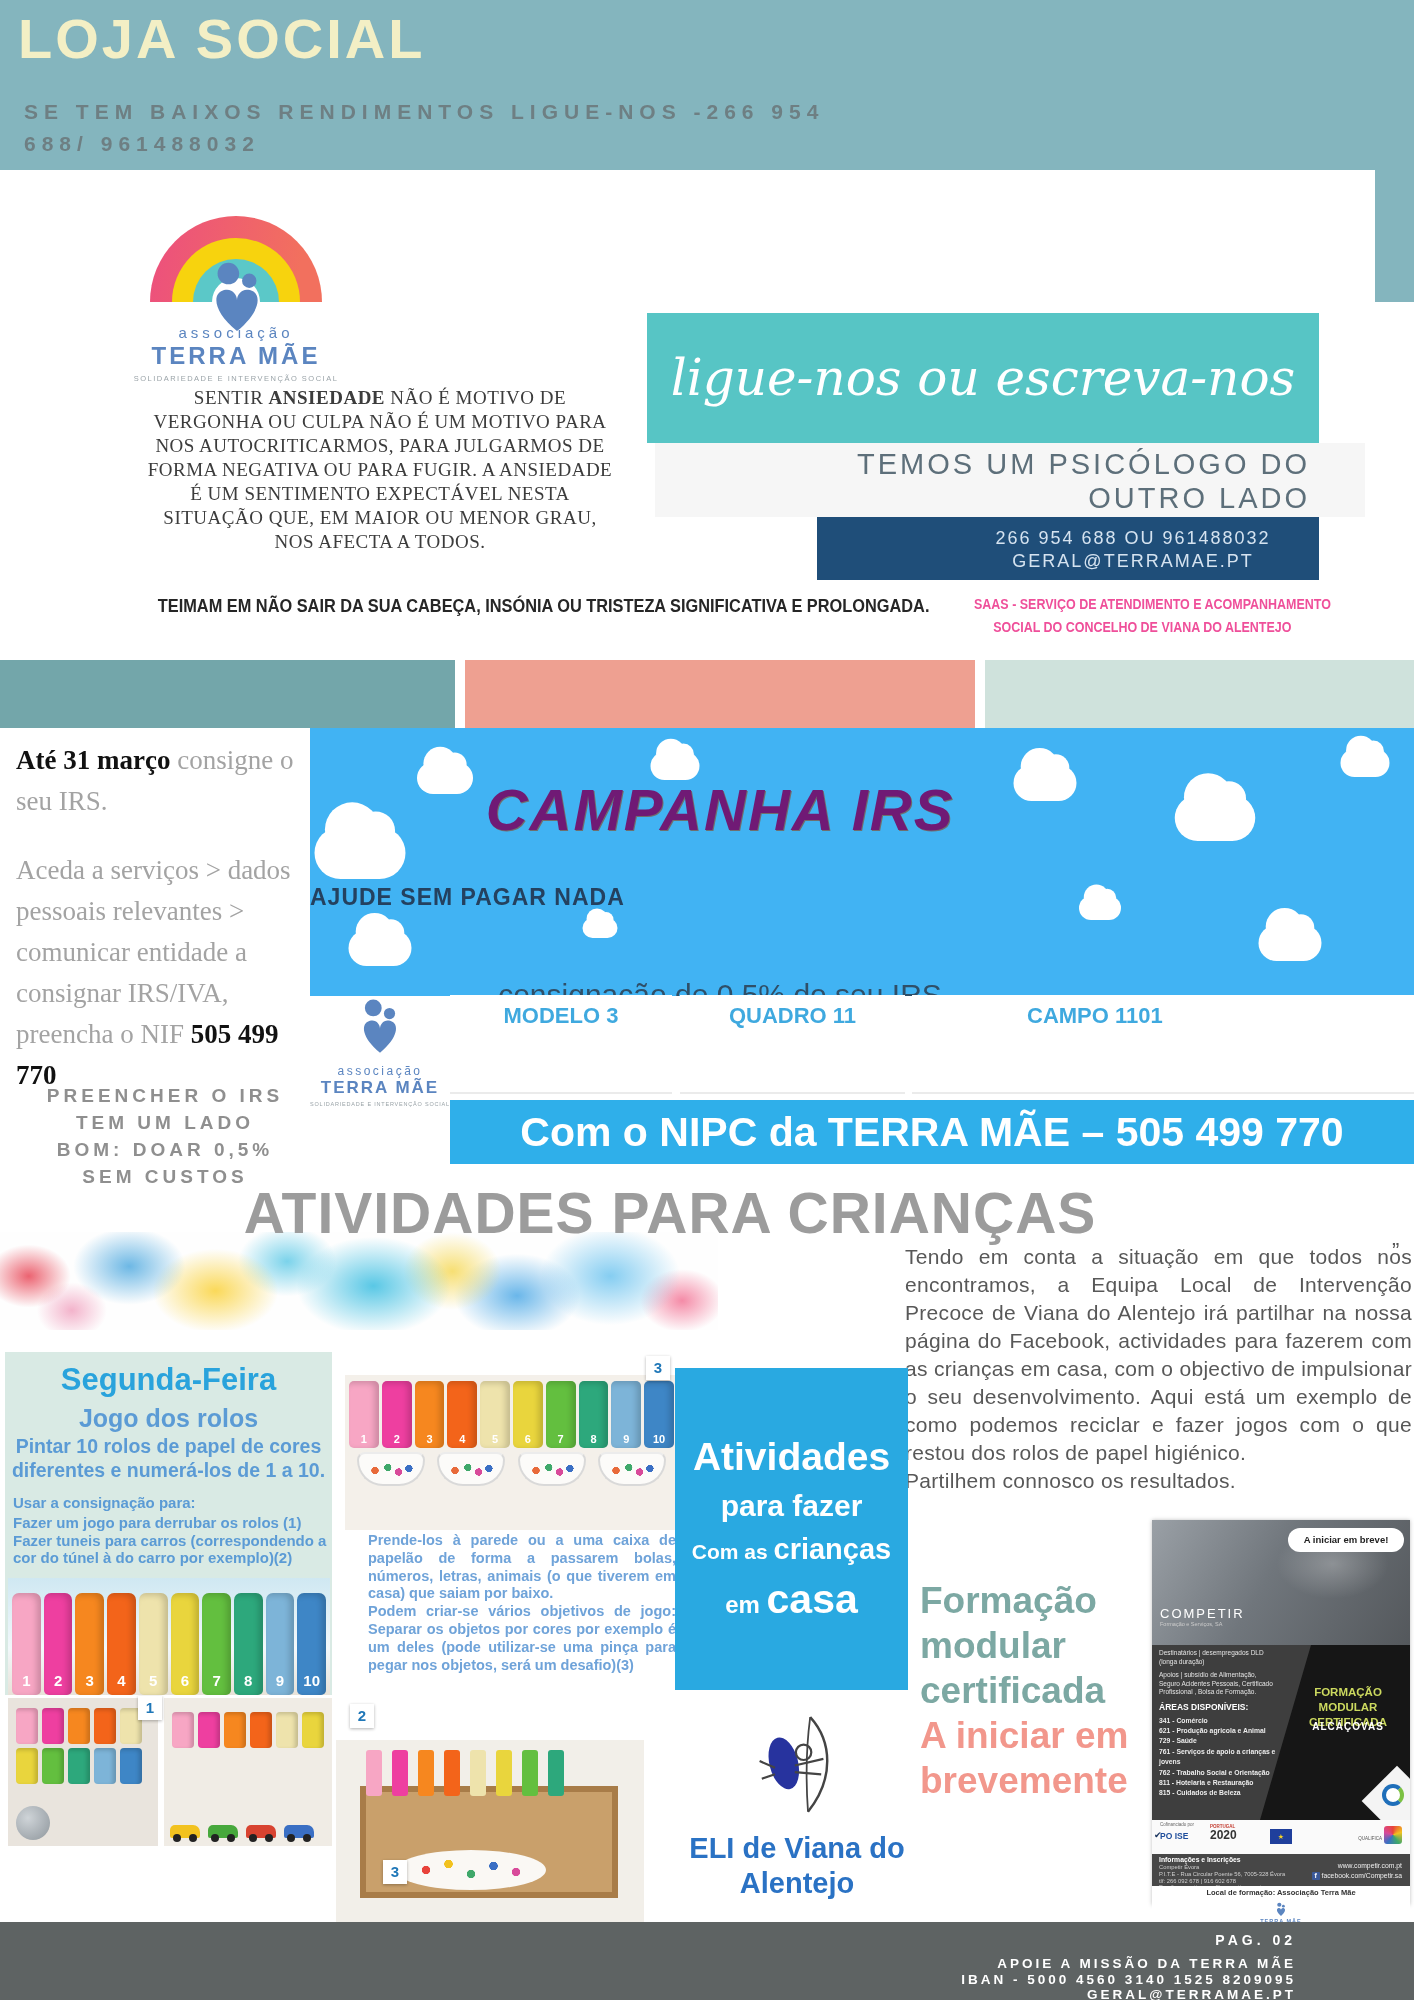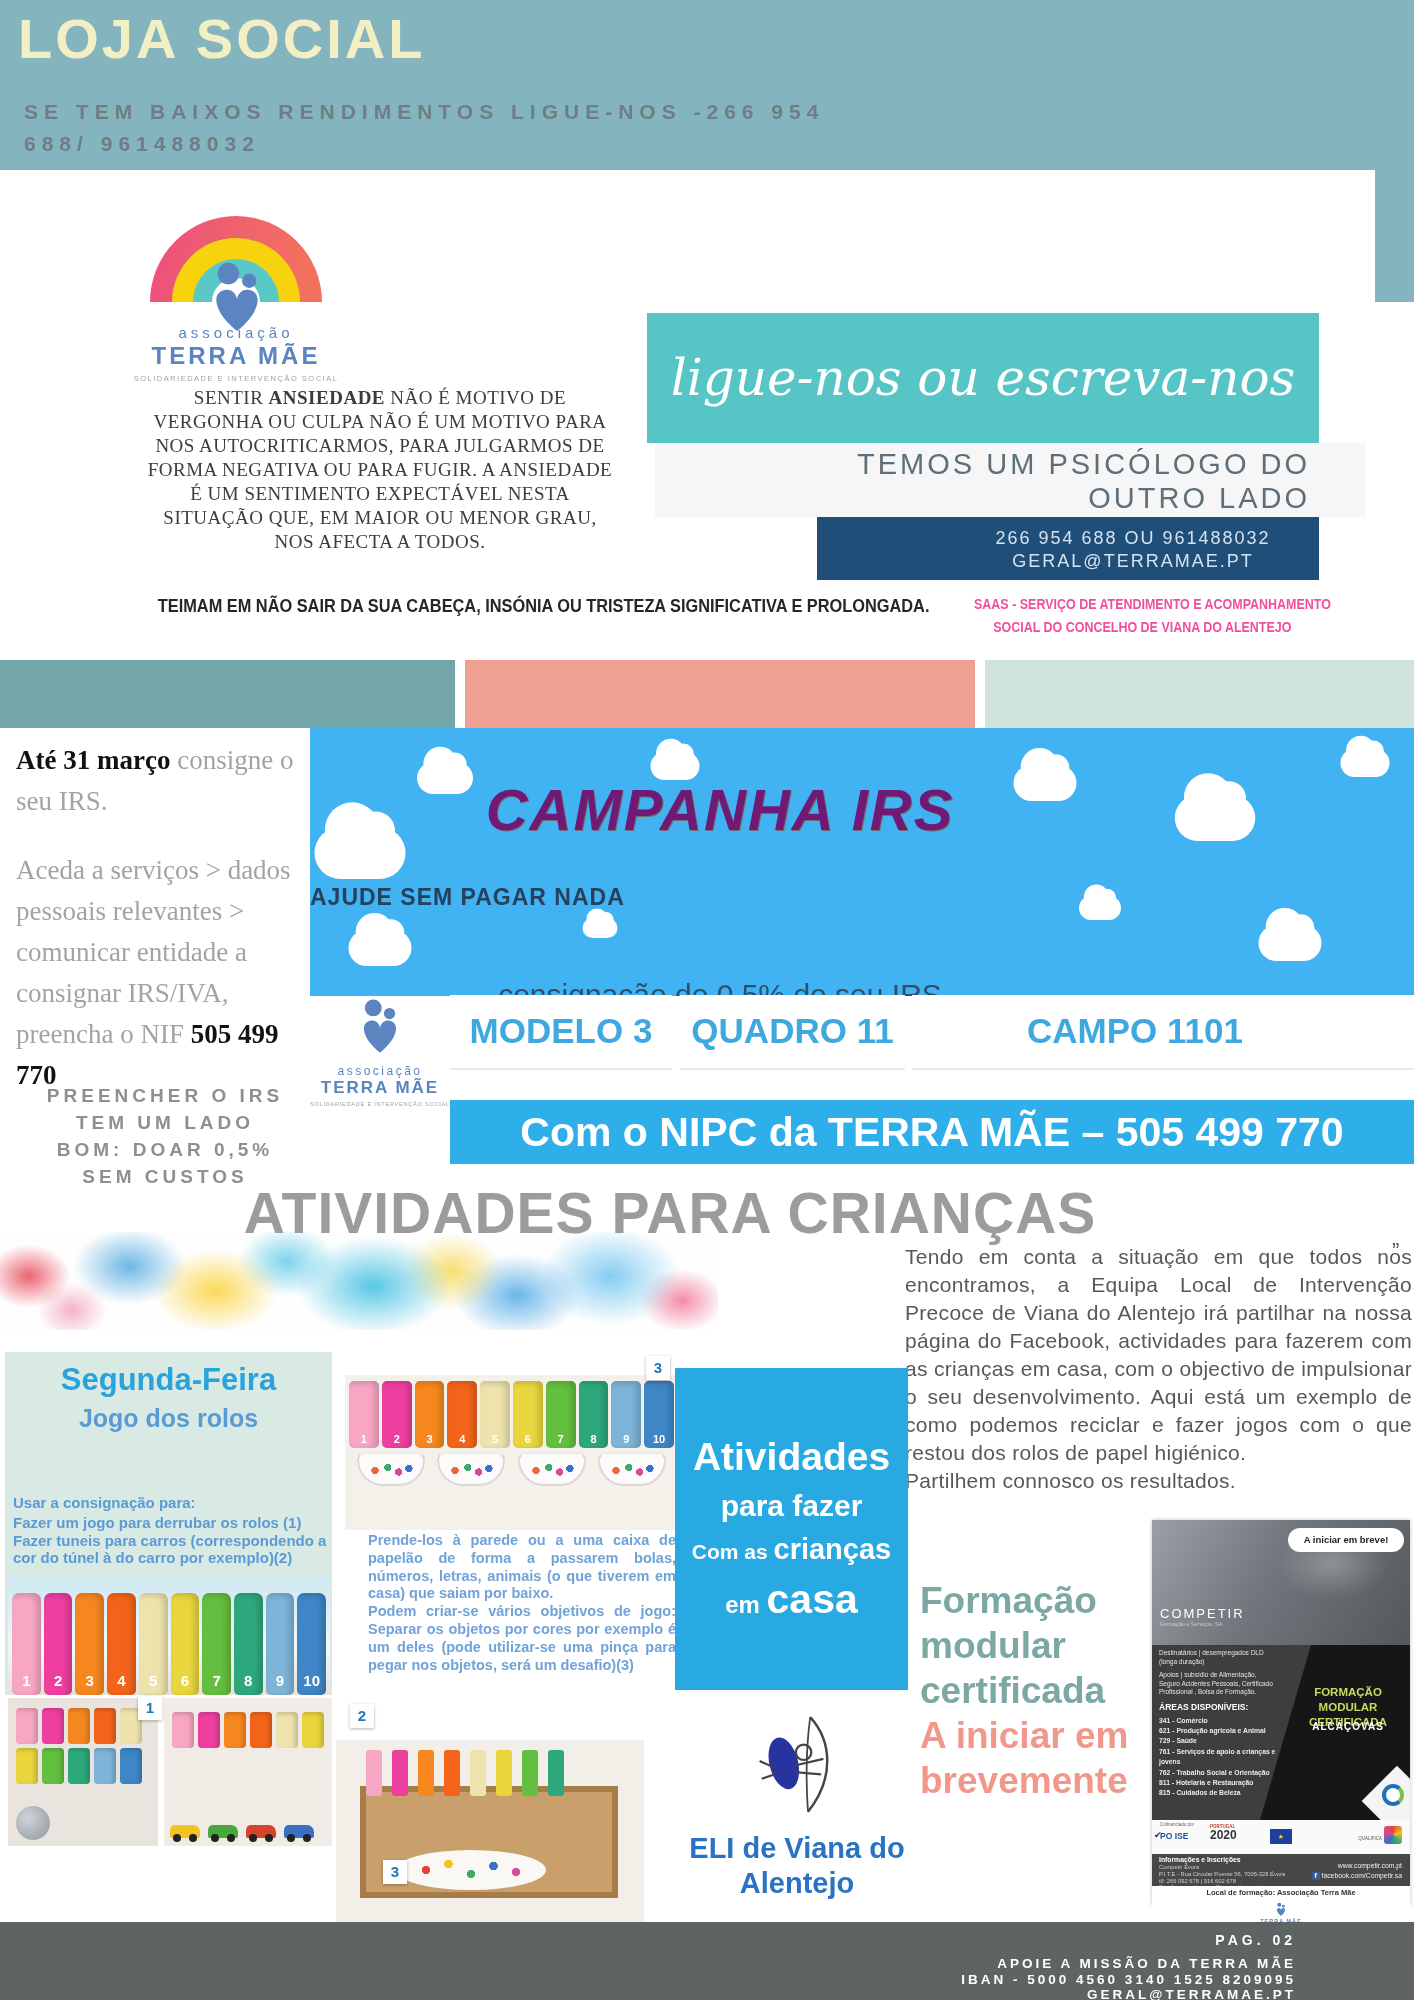--- a/index.html
+++ b/index.html
@@ -73,23 +73,23 @@
              font-style:italic;letter-spacing:2px;color:#701a75;text-shadow:1px 1px 0 #6f6f6f;}
   .sky-sub{position:absolute;left:0;top:156px;width:820px;text-align:left;font-size:23px;font-weight:bold;
            letter-spacing:1px;color:#24415f;}
   .sky-line{position:absolute;left:0;top:204px;width:820px;text-align:center;font-size:30px;color:#2f4f68;margin-top:46px;}
 
   
   .irs-logo{left:310px;top:996px;width:140px;text-align:center;}
   .irs-logo .logo-assoc2{font-size:12px;letter-spacing:2.5px;color:var(--logo-blue,#5b85c0);margin-top:2px;}
   .irs-logo .logo-name2{font-size:17px;font-weight:bold;letter-spacing:2px;color:var(--logo-blue,#5b85c0);}
   .irs-logo .logo-tag2{font-size:5.5px;letter-spacing:.8px;color:#9aa3a8;margin-top:3px;}
-  .card{top:995px;height:73px;background:#fff;box-shadow:0 2px 0 rgba(0,0,0,.08);
-        text-align:center;padding-top:16px;box-sizing:border-box;
-        font-size:35px;font-weight:bold;color:var(--card-text-blue,#3fa9df);}
+  .card{top:995px;height:97px;background:#fff;box-shadow:0 2px 0 rgba(0,0,0,.08);
+        text-align:center;padding-top:8px;box-sizing:border-box;
+        font-size:22px;font-weight:bold;color:var(--card-text-blue,#3fa9df);}
   .card1{left:450px;width:222px;}
   .card2{left:680px;width:225px;}
   .card3{left:912px;width:502px;text-align:left;padding-left:115px;}
   .nipc{left:450px;top:1100px;width:964px;height:64px;background:var(--nipc-blue,#2fafea);
         display:flex;align-items:center;justify-content:center;font-size:41px;font-weight:bold;color:#fff;}
 
   
   .act-heading{left:150px;top:1180px;width:1040px;text-align:center;font-size:57px;font-weight:bold;
                letter-spacing:1px;color:var(--heading-gray,#9c9c9c);z-index:3;}
   .quote{left:1392px;top:1238px;font-size:22px;color:#555;}
@@ -340,20 +340,21 @@
   <div class="abs watercolor"></div>
 
   <div class="abs intro">
     <span>Tendo em conta a situação em que todos nos encontramos, a Equipa Local de Intervenção Precoce de Viana do Alentejo irá partilhar na nossa página do Facebook, actividades para fazerem com as crianças em casa, com o objectivo de impulsionar o seu desenvolvimento. Aqui está um exemplo de como podemos reciclar e fazer jogos com o que restou dos rolos de papel higiénico.</span><br>
     <span>Partilhem connosco os resultados.</span>
   </div>
 
   <div class="abs mint-panel">
     <div class="monday-title">Segunda-Feira</div>
     <div class="game-title">Jogo dos rolos</div>
+    <div class="game-sub">Pintar 10 rolos de papel de cores diferentes e numerá-los de 1 a 10.</div>
     <div class="use-line">Usar a consignação para:</div>
     <div class="step1">Fazer um jogo para derrubar os rolos (1)</div>
     <div class="step2">Fazer tuneis para carros (correspondendo a cor do túnel à do carro por exemplo)(2)</div>
   </div>
   <div class="abs rolls-photo">
     <div class="rolls-row roll-colors">
         <span class="roll">1</span>
         <span class="roll">2</span>
         <span class="roll">3</span>
         <span class="roll">4</span>

